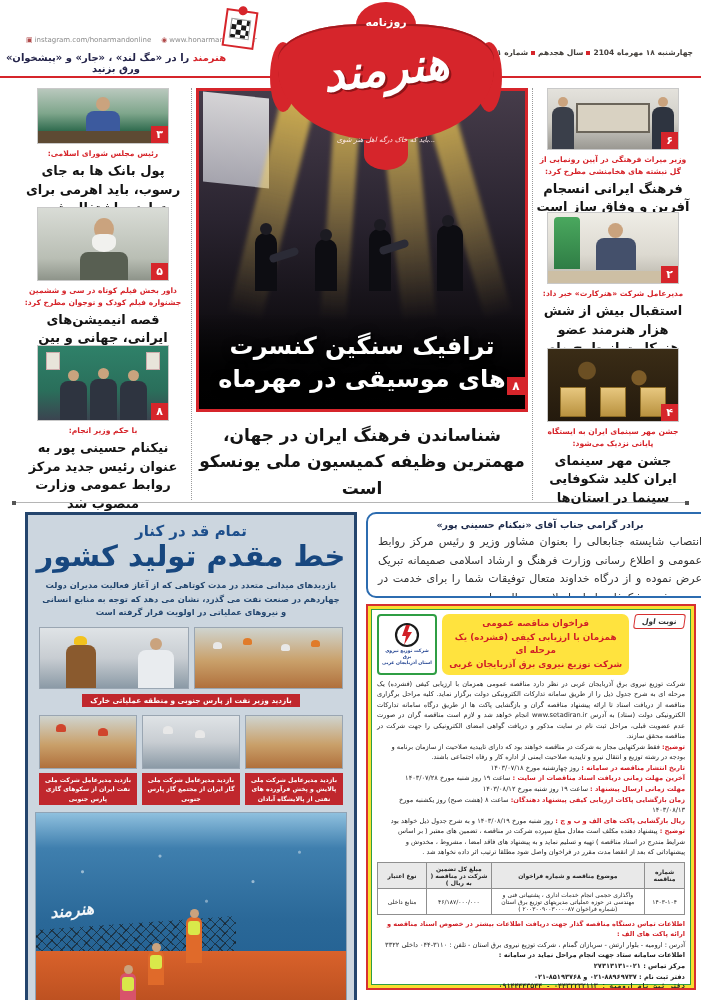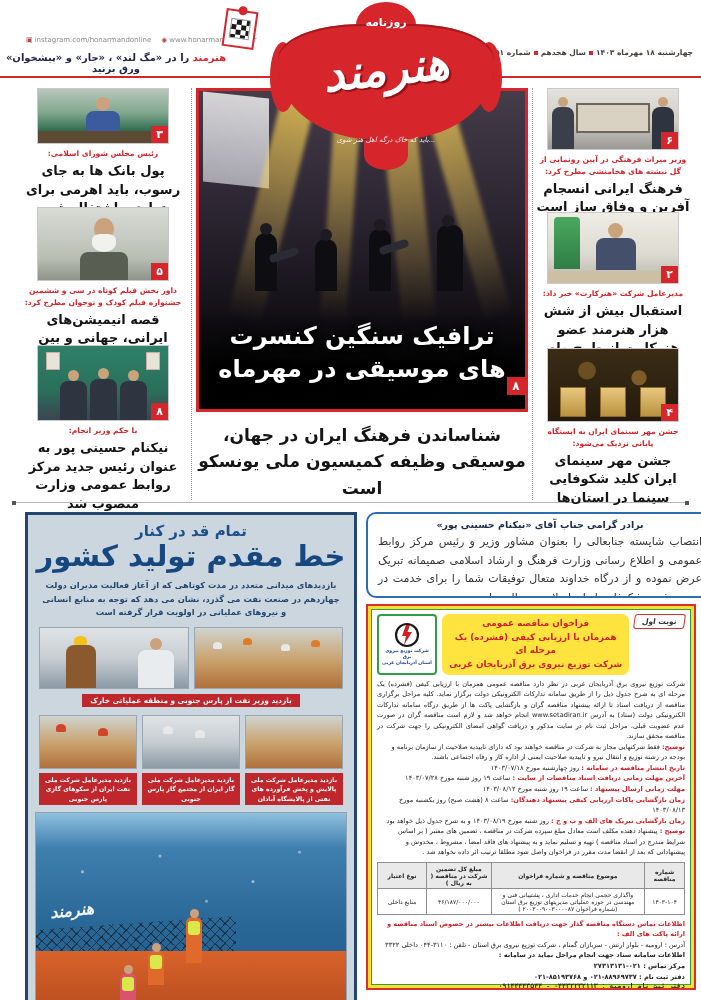--- a/index.html
+++ b/index.html
@@ -67,21 +67,21 @@
   .musician { position:absolute; width:22px; height:58px; background:#0d0d12; border-radius:10px 10px 0 0; bottom:118px; }
   .musician::before { content:""; position:absolute; top:-10px; left:5px; width:12px; height:12px; border-radius:50%; background:#1c1b22; }
   .guitar { position:absolute; width:30px; height:8px; background:#2b2b36; bottom:150px; border-radius:4px; transform:rotate(-18deg); }
   .crowd { position:absolute; left:0; right:0; bottom:0; height:96px;
      background:radial-gradient(circle at 10% 80%, #000 14px, transparent 15px),
        radial-gradient(circle at 28% 92%, #000 16px, transparent 17px),
        radial-gradient(circle at 46% 84%, #000 15px, transparent 16px),
        radial-gradient(circle at 66% 94%, #000 17px, transparent 18px),
        radial-gradient(circle at 86% 82%, #000 15px, transparent 16px),
        linear-gradient(180deg, transparent 0%, rgba(0,0,0,.85) 55%, #000 100%); }
-  .main-head { position:absolute; left:6px; right:6px; bottom:22px; z-index:3; color:#fff; font-size:24px; font-weight:bold; line-height:1.4; text-align:center; text-shadow:0 0 8px #000, 2px 2px 2px #000; }
+  .main-head { position:absolute; left:6px; right:6px; bottom:12px; z-index:3; color:#fff; font-size:24px; font-weight:bold; line-height:1.4; text-align:center; text-shadow:0 0 8px #000, 2px 2px 2px #000; }
   .main-badge { position:absolute; right:0; bottom:14px; z-index:4; width:18px; height:18px; background:#d6252b; color:#fff; font-weight:bold; font-size:12px; display:flex; align-items:center; justify-content:center; }
   .sub-head { position:absolute; left:196px; top:422px; width:332px; text-align:center; font-size:17px; font-weight:bold; color:#141414; line-height:1.55; }
   .section-div { position:absolute; left:14px; right:14px; top:502px; border-top:1px solid #b5b5b5; }
   .section-div::before, .section-div::after { content:""; position:absolute; top:-2.5px; width:4px; height:4px; background:#555; }
   .section-div::before { left:-2px; } .section-div::after { right:-2px; }
 
   
   .oil { position:absolute; left:25px; top:512px; width:332px; height:606px; background:#ccd6df; border:3px solid #24456d; overflow:hidden; }
   .oil-t1 { text-align:center; color:#1d4f8c; font-weight:bold; font-size:15px; margin-top:7px; }
   .oil-t2 { text-align:center; color:#17477f; font-weight:bold; font-size:29px; line-height:1.15; }
@@ -139,21 +139,21 @@
 <div class="page">
 
   <div class="hdr-links">
     <span><span class="ic">▣</span><span>instagram.com/honarmandonline</span></span>
     <span><span class="ic">◉</span><span>www.honarmandonline.ir</span></span>
   </div>
   <div class="hdr-tagline">
     <span class="brand">هنرمند</span><span> را در «مگ لند» ، «جار» و «پیشخوان» ورق بزنید</span>
   </div>
   <div class="hdr-date">
-    <span>چهارشنبه ۱۸ مهرماه ۱۴۰۳</span><span class="sq"></span><span>سال هجدهم</span><span class="sq"></span><span>شماره ۲۳۵۱</span><span class="sq"></span><span>۱۰ هزار تومان</span><span class="sq"></span><span class="issn">ISSN 2008-0816</span>
+    <span>چهارشنبه ۱۸ مهرماه 2104</span><span class="sq"></span><span>سال هجدهم</span><span class="sq"></span><span>شماره ۲۳۵۱</span><span class="sq"></span><span>۱۰ هزار تومان</span><span class="sq"></span><span class="issn">ISSN 2008-0816</span>
   </div>
   <div class="hdr-rule"></div>
 
   <div class="stamp">
     <div class="rib"></div>
     <div class="check"></div>
   </div>
 
   <div class="logo">
     <div class="lobe-top"></div>
@@ -217,21 +217,21 @@
     <div class="musician" style="left:56px;"></div>
     <div class="guitar" style="left:70px;"></div>
     <div class="musician" style="left:116px; height:52px;"></div>
     <div class="musician" style="left:170px; height:62px;"></div>
     <div class="guitar" style="left:180px; bottom:158px;"></div>
     <div class="musician" style="left:238px; height:66px; width:26px;"></div>
     <div class="crowd"></div>
     <div class="main-head">ترافیک سنگین کنسرت های موسیقی در مهرماه</div>
     <div class="main-badge">۸</div>
   </div>
-  <div class="sub-head">شناساندن فرهنگ ایران در جهان، موسیقی وظیفه کمیسیون ملی یونسکو است</div>
+  <div class="sub-head">شناساندن فرهنگ ایران در جهان، مهمترین وظیفه کمیسیون ملی یونسکو است</div>
   <div class="section-div"></div>
 
   <div class="news-col" style="left:534px; width:158px;">
     <div class="news-item" style="top:0;">
       <div class="photo ph-unveil">
         <div class="case"></div>
         <div class="person-head" style="left:10px; top:8px; width:10px; height:10px;"></div>
         <div class="person-body" style="left:4px; top:18px; width:22px; height:44px; background:#3a3f4a;"></div>
         <div class="person-head" style="right:10px; top:8px; width:10px; height:10px;"></div>
         <div class="person-body" style="right:4px; top:18px; width:22px; height:44px; background:#2e3440;"></div>
@@ -337,21 +337,21 @@
         </div>
       </div>
     </div>
 
     <div class="t-body">شرکت توزیع نیروی برق آذربایجان غربی در نظر دارد مناقصه عمومی همزمان با ارزیابی کیفی (فشرده) یک مرحله ای به شرح جدول ذیل را از طریق سامانه تدارکات الکترونیکی دولت برگزار نماید. کلیه مراحل برگزاری مناقصه از دریافت اسناد تا ارائه پیشنهاد مناقصه گران و بازگشایی پاکت ها از طریق درگاه سامانه تدارکات الکترونیکی دولت (ستاد) به آدرس www.setadiran.ir انجام خواهد شد و لازم است مناقصه گران در صورت عدم عضویت قبلی، مراحل ثبت نام در سایت مذکور و دریافت گواهی امضای الکترونیکی را جهت شرکت در مناقصه محقق سازند.</div>
     <div class="t-line"><span class="lbl">توضیح:</span> <span>فقط شرکتهایی مجاز به شرکت در مناقصه خواهند بود که دارای تاییدیه صلاحیت از سازمان برنامه و بودجه در رشته توزیع و انتقال نیرو و تاییدیه صلاحیت ایمنی از اداره کار و رفاه اجتماعی باشند.</span></div>
     <div class="t-line"><span class="lbl">تاریخ انتشار مناقصه در سامانه :</span> <span>روز چهارشنبه مورخ ۱۴۰۳/۰۷/۱۸</span></div>
     <div class="t-line"><span class="lbl">آخرین مهلت زمانی دریافت اسناد مناقصات از سایت :</span> <span>ساعت ۱۹ روز شنبه مورخ ۱۴۰۳/۰۷/۲۸</span></div>
     <div class="t-line"><span class="lbl">مهلت زمانی ارسال پیشنهاد :</span> <span>ساعت ۱۹ روز شنبه مورخ ۱۴۰۳/۰۸/۱۲</span></div>
     <div class="t-line"><span class="lbl">زمان بازگشایی پاکات ارزیابی کیفی پیشنهاد دهندگان:</span> <span>ساعت ۸ (هشت صبح) روز یکشنبه مورخ ۱۴۰۳/۰۸/۱۳</span></div>
-    <div class="t-line"><span class="lbl">زمان بازگشایی تبریک های الف و ب و ج :</span> <span>روز شنبه مورخ ۱۴۰۳/۰۸/۱۹ و به شرح جدول ذیل خواهد بود</span></div>
+    <div class="t-line"><span class="lbl">ریال بازگشایی پاکت های الف و ب و ج :</span> <span>روز شنبه مورخ ۱۴۰۳/۰۸/۱۹ و به شرح جدول ذیل خواهد بود</span></div>
     <div class="t-line"><span class="lbl">توضیح :</span> <span>پیشنهاد دهنده مکلف است معادل مبلغ سپرده شرکت در مناقصه ، تضمین های معتبر ( بر اساس شرایط مندرج در اسناد مناقصه ) تهیه و تسلیم نماید و به پیشنهاد های فاقد امضا ، مشروط ، مخدوش و پیشنهاداتی که بعد از انقضا مدت مقرر در فراخوان واصل شود مطلقا ترتیب اثر داده نخواهد شد .</span></div>
 
     <table class="t-table">
       <tbody>
           <tr>
         <th style="width:13%;">شماره مناقصه</th>
         <th style="width:50%;">موضوع مناقصه و شماره فراخوان</th>
         <th style="width:21%;">مبلغ کل تضمین شرکت در مناقصه ( به ریال )</th>
         <th style="width:16%;">نوع اعتبار</th>
       </tr>

